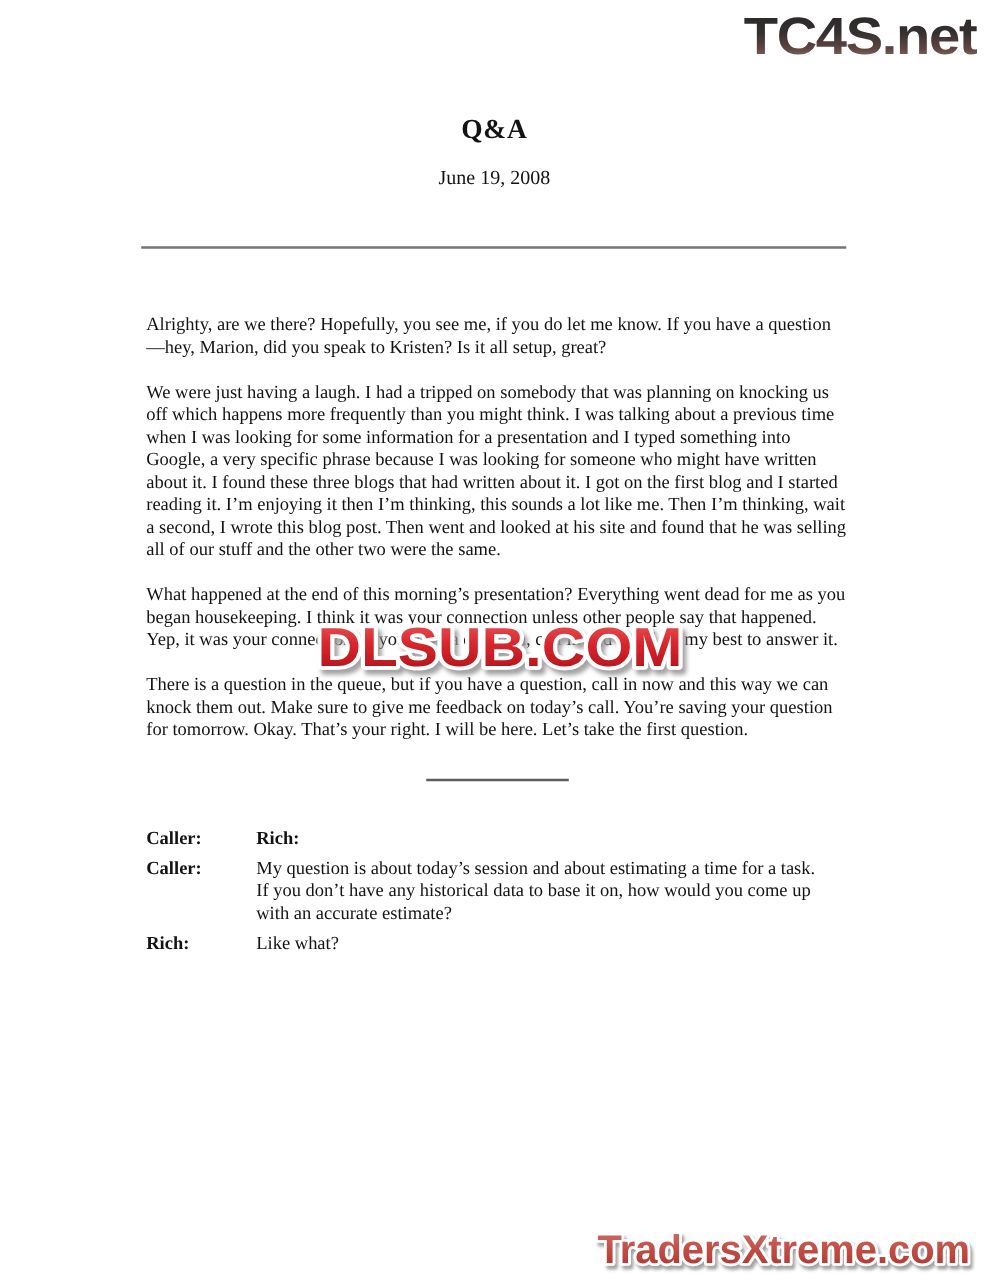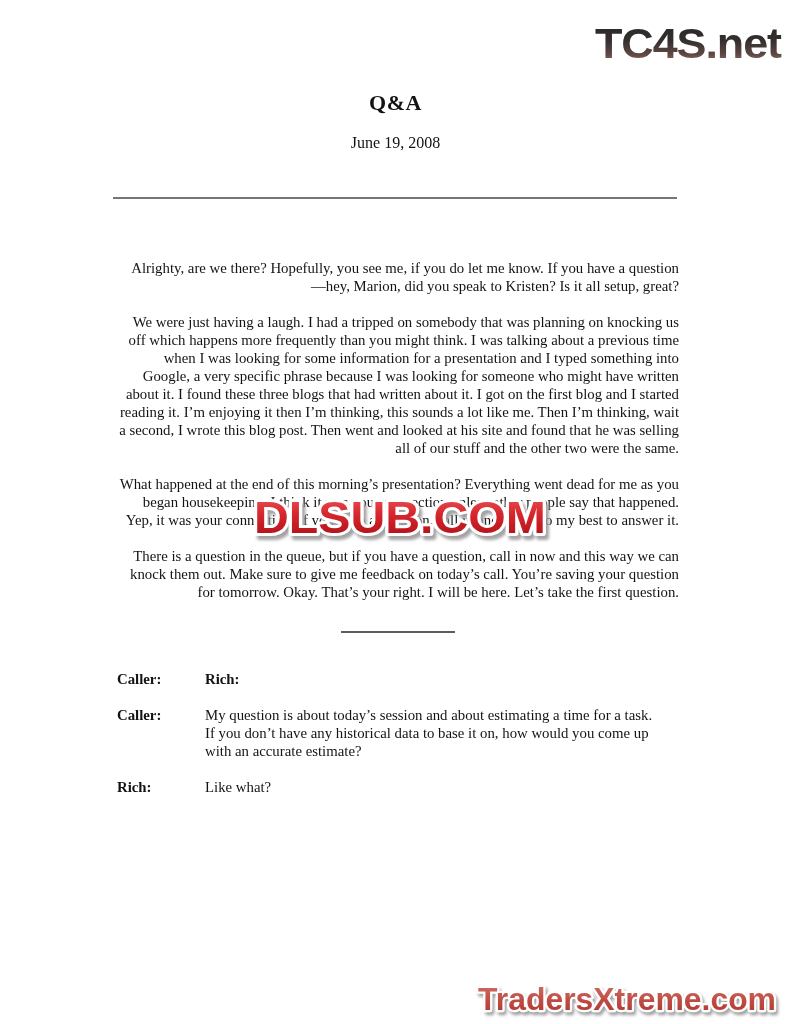--- a/index.html
+++ b/index.html
@@ -7,21 +7,21 @@
     position: relative;
     width: 791px;
     height: 1024px;
     background: #ffffff;
     font-family: "Liberation Serif", "DejaVu Serif", serif;
     color: #131313;
     overflow: hidden;
   }
   .logo-top {
     position: absolute;
-    top: 16px;
+    top: 1px;
     right: 5px;
     margin-left: 24px;
   }
   .doc-title {
     position: absolute;
     top: 90px;
     left: 0;
     width: 100%;
     text-align: center;
     font-size: 22px;
@@ -46,32 +46,32 @@
   }
   .body-text {
     position: absolute;
     left: 117px;
     top: 251px;
     width: 562px;
     font-size: 14.8px;
     line-height: 18px;
     text-align: left;
   }
-  .body-text p { margin: 8px 0 18px 0; text-align: right; }
+  .body-text p { margin: 0 0 18px 0; }
   .gap-spacer { display: inline-block; width: 272px; height: 1px; }
   .rule-short {
     width: 114px;
     height: 0;
     border-top: 2px solid #5d5d5d;
     margin: 30px auto 37px auto;
   }
   .dialogue {
     display: grid;
     grid-template-columns: 88px 474px;
-    row-gap: 18px;
+    row-gap: 6px;
   }
   .speaker { font-weight: bold; }
   .speech { max-width: 456px; }
   .wm-center {
     position: absolute;
     left: 244px;
     top: 484px;
   }
   .wm-bottom {
     position: absolute;

